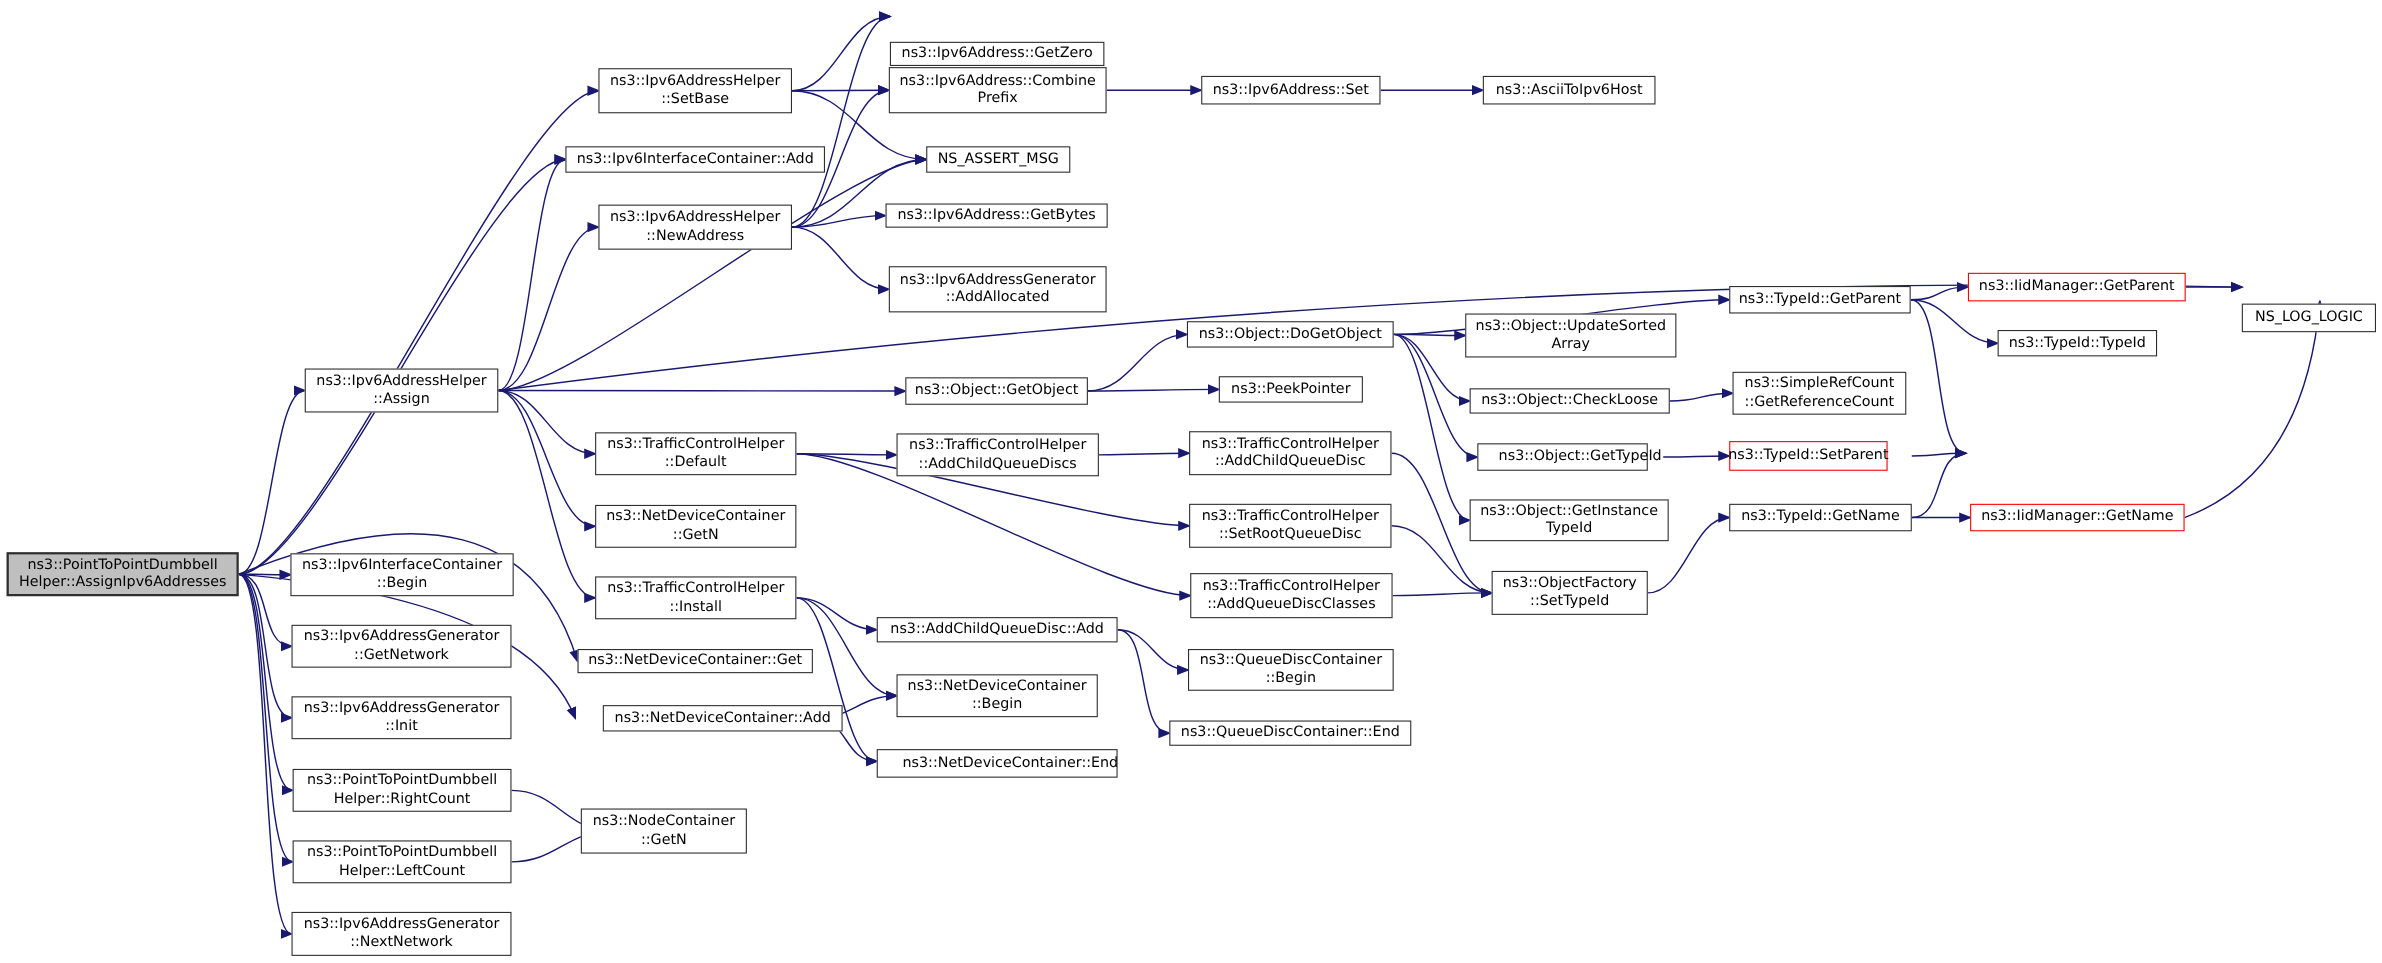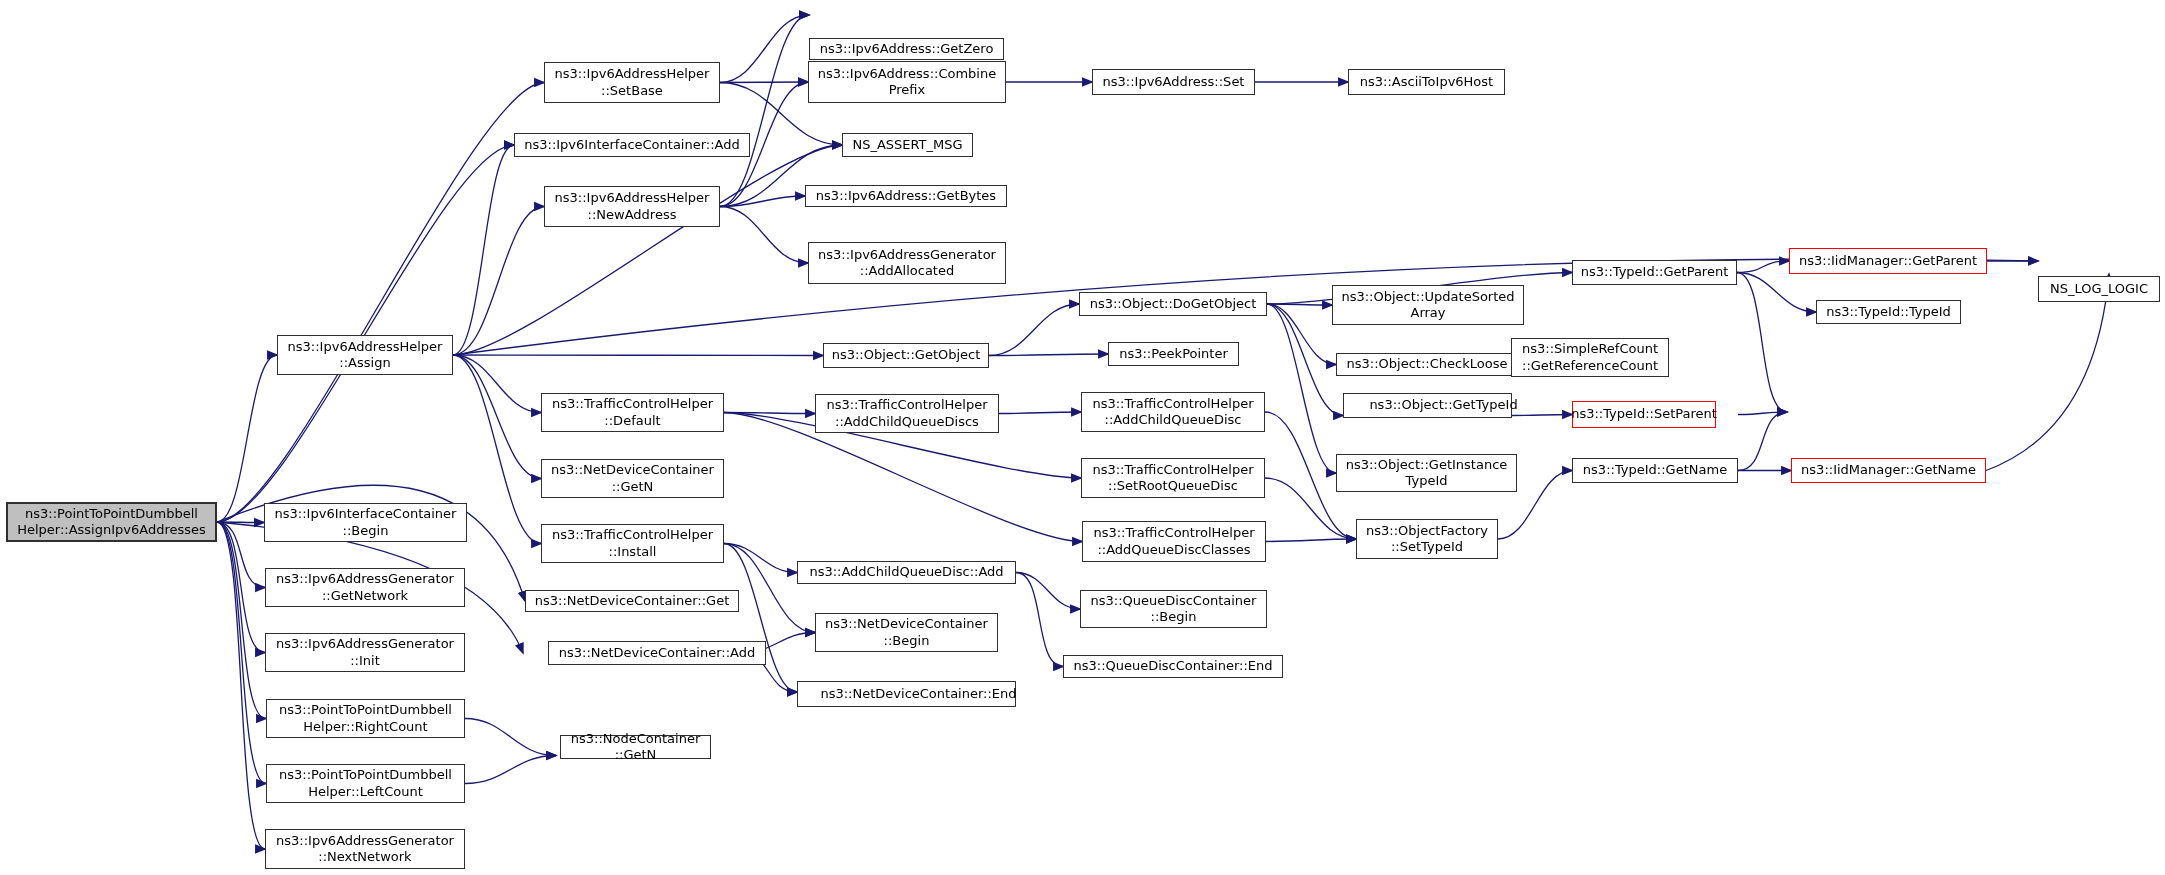--- a/index.html
+++ b/index.html
@@ -109,21 +109,21 @@
     <div class="graph-node" style="left: 265px; top: 568px; width: 200px; height: 39px;">ns3::Ipv6AddressGenerator
 ::GetNetwork</div>
     <div class="graph-node" style="left: 265px; top: 633px; width: 200px; height: 39px;">ns3::Ipv6AddressGenerator
 ::Init</div>
     <div class="graph-node" style="left: 266px; top: 699px; width: 199px; height: 39px;">ns3::PointToPointDumbbell
 Helper::RightCount</div>
     <div class="graph-node" style="left: 266px; top: 764px; width: 199px; height: 39px;">ns3::PointToPointDumbbell
 Helper::LeftCount</div>
     <div class="graph-node" style="left: 265px; top: 829px; width: 200px; height: 40px;">ns3::Ipv6AddressGenerator
 ::NextNetwork</div>
-    <div class="graph-node" style="left: 560px; top: 735px; width: 151px; height: 24px;">ns3::NodeContainer
+    <div class="graph-node" style="left: 528px; top: 735px; width: 151px; height: 41px;">ns3::NodeContainer
 ::GetN</div>
     <div class="graph-node" style="left: 544px; top: 62px; width: 176px; height: 41px;">ns3::Ipv6AddressHelper
 ::SetBase</div>
     <div class="graph-node" style="left: 514px; top: 133px; width: 236px; height: 24px;">ns3::Ipv6InterfaceContainer::Add</div>
     <div class="graph-node" style="left: 544px; top: 186px; width: 176px; height: 41px;">ns3::Ipv6AddressHelper
 ::NewAddress</div>
     <div class="graph-node" style="left: 809px; top: 4px; width: 195px; height: 22px; margin-top: 34px;">ns3::Ipv6Address::GetZero</div>
     <div class="graph-node" style="left: 808px; top: 61px; width: 198px; height: 42px;">ns3::Ipv6Address::Combine
 Prefix</div>
     <div class="graph-node" style="left: 842px; top: 133px; width: 131px; height: 24px;">NS_ASSERT_MSG</div>
@@ -141,23 +141,23 @@
     <div class="graph-node" style="left: 541px; top: 524px; width: 183px; height: 39px;">ns3::TrafficControlHelper
 ::Install</div>
     <div class="graph-node" style="left: 525px; top: 590px; width: 214px; height: 22px;">ns3::NetDeviceContainer::Get</div>
     <div class="graph-node" style="left: 523px; top: 641px; width: 218px; height: 24px; margin-left: 25px;">ns3::NetDeviceContainer::Add</div>
     <div class="graph-node" style="left: 823px; top: 343px; width: 166px; height: 25px;">ns3::Object::GetObject</div>
     <div class="graph-node" style="left: 1108px; top: 342px; width: 131px; height: 24px;">ns3::PeekPointer</div>
     <div class="graph-node" style="left: 1079px; top: 292px; width: 188px; height: 24px;">ns3::Object::DoGetObject</div>
     <div class="graph-node" style="left: 1332px; top: 285px; width: 192px; height: 40px;">ns3::Object::UpdateSorted
 Array</div>
     <div class="graph-node" style="left: 1336px; top: 353px; width: 182px; height: 23px;">ns3::Object::CheckLoose</div>
-    <div class="graph-node" style="left: 1511px; top: 338px; width: 158px; height: 39px;">ns3::SimpleRefCount
+    <div class="graph-node" style="left: 1575px; top: 338px; width: 158px; height: 39px;">ns3::SimpleRefCount
 ::GetReferenceCount</div>
-    <div class="graph-node" style="left: 1343px; top: 393px; width: 169px; height: 25px; padding-left: 32px;">ns3::Object::GetTypeId</div>
+    <div class="graph-node" style="left: 1343px; top: 403px; width: 155px; height: 25px; padding-left: 32px;">ns3::Object::GetTypeId</div>
     <div class="graph-node red" style="left: 1572px; top: 401px; width: 144px; height: 27px;">ns3::TypeId::SetParent</div>
     <div class="graph-node" style="left: 1336px; top: 454px; width: 181px; height: 38px;">ns3::Object::GetInstance
 TypeId</div>
     <div class="graph-node" style="left: 1572px; top: 458px; width: 166px; height: 25px;">ns3::TypeId::GetName</div>
     <div class="graph-node" style="left: 1356px; top: 519px; width: 142px; height: 40px;">ns3::ObjectFactory
 ::SetTypeId</div>
     <div class="graph-node" style="left: 1572px; top: 260px; width: 165px; height: 25px;">ns3::TypeId::GetParent</div>
     <div class="graph-node red" style="left: 1789px; top: 248px; width: 198px; height: 26px;">ns3::IidManager::GetParent</div>
     <div class="graph-node" style="left: 2038px; top: 248px; width: 122px; height: 26px; margin-top: 28px;">NS_LOG_LOGIC</div>
     <div class="graph-node" style="left: 1816px; top: 300px; width: 145px; height: 24px;">ns3::TypeId::TypeId</div>

